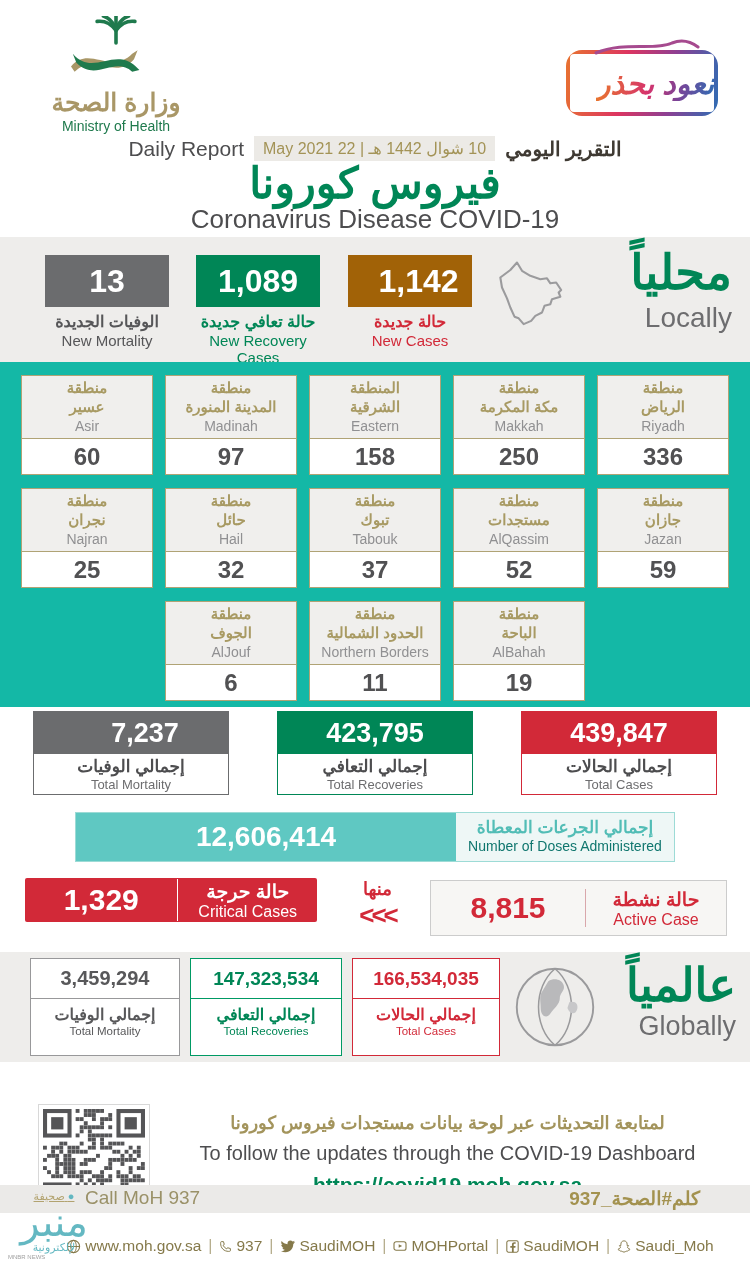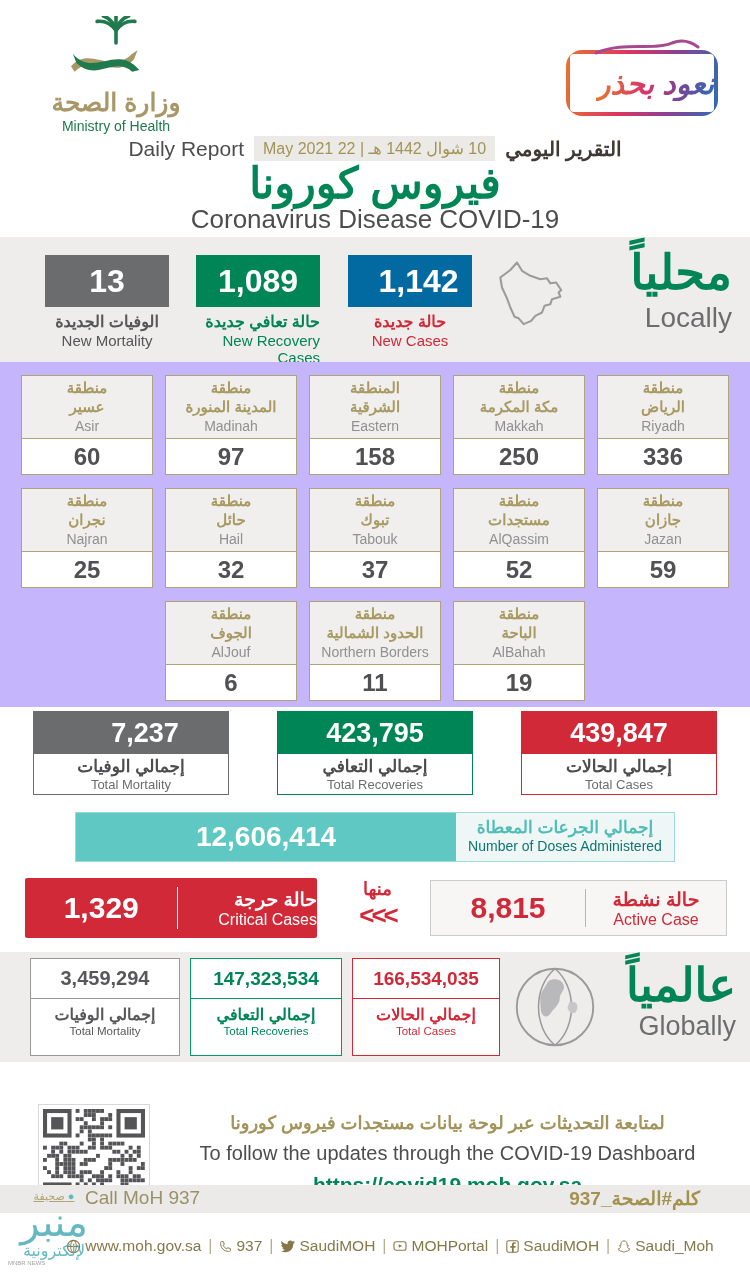--- a/index.html
+++ b/index.html
@@ -28,28 +28,28 @@
 
   
   .band-locally { position:absolute; top:237px; left:0; width:750px; height:125px; background:#eeedeb; }
   .lstat { position:absolute; top:18px; width:124px; text-align:center; }
   .lstat .box { width:124px; height:52px; display:flex; align-items:center; justify-content:center;
       color:#fff; font-size:32px; font-weight:bold; }
   .lstat .lar { font-size:16px; font-weight:bold; margin-top:5px; }
   .lstat .len { font-size:15px; margin-top:1px; }
   .lstat.s-gray .box { background:#6b6c6e; } .lstat.s-gray .lar, .lstat.s-gray .len { color:#565658; }
   .lstat.s-green .box { background:#008656; } .lstat.s-green .lar, .lstat.s-green .len { color:#008656; }
-  .lstat.s-red .box { background:#0369a1;padding-left:17px; } .lstat.s-red .lar, .lstat.s-red .len { color:#d22938; }
+  .lstat.s-red .box { background:#a16207;padding-left:17px; } .lstat.s-red .lar, .lstat.s-red .len { color:#d22938; }
   .ksa-map { position:absolute; left:492px; top:14px; }
   .locally-title { position:absolute; right:18px; top:10px; width:145px; text-align:right; }
   .locally-title .ar { font-size:48px; font-weight:bold; color:#008656; line-height:1.1; }
   .locally-title .en { font-size:28px; color:#6d6d6f; margin-top:2px; }
 
   
-  .regions { position:absolute; top:362px; left:0; width:750px; height:345px; background:#c4b5fd; }
+  .regions { position:absolute; top:362px; left:0; width:750px; height:345px; background:#14b8a6; }
   .rrow { display:flex; justify-content:center; gap:12px; margin-top:13px; }
   .rcard { width:132px; height:100px; border:1px solid #b0a375; background:#fff; display:flex; flex-direction:column; }
   .rhead { height:63px; background:#f0efed; border-bottom:1px solid #b0a375; text-align:center; padding-top:3px; }
   .r-ar { font-size:15px; font-weight:bold; color:#a89a63; line-height:1.25; }
   .r-en { font-size:14px; color:#909092; margin-top:1px; white-space:nowrap; }
   .r-val { flex:1; display:flex; align-items:center; justify-content:center; font-size:24px; font-weight:bold; color:#515153; }
 
   
   .totals { position:absolute; top:707px; left:0; width:750px; height:100px; background:#fff;
       display:flex; justify-content:center; gap:48px; padding-top:4px; }
@@ -65,25 +65,25 @@
   
   .doses { position:absolute; top:812px; left:75px; width:600px; height:50px; display:flex; border:1px solid #9ddbd6; }
   .doses .dval { width:380px; background:#5fc8c2; color:#fff; font-size:28px; font-weight:bold;
       display:flex; align-items:center; justify-content:center; }
   .doses .dlab { flex:1; background:#eef7f6; text-align:center; padding-top:4px; }
   .doses .dar { font-size:17px; font-weight:bold; color:#52bdb6; }
   .doses .den { font-size:14px; color:#0f766e; }
 
   
   .crit-row { position:absolute; top:872px; left:0; width:750px; height:80px; background:#fff; }
-  .crit-box { position:absolute; left:25px; top:6px; width:292px; height:60px; background:#d22938; border-radius:2px;
+  .crit-box { position:absolute; left:25px; top:6px; width:292px; height:44px; background:#d22938; border-radius:2px;
       display:flex; align-items:center; }
   .crit-box .num { flex:1.1; text-align:center; color:#fff; font-size:30px; font-weight:bold; }
   .crit-box .vdiv { width:1px; height:42px; background:#ffffff; }
-  .crit-box .labs { flex:1; text-align:right; color:#fff; }
+  .crit-box .labs { flex:1; text-align:center; color:#fff; }
   .crit-box .labs .a { font-size:19px; font-weight:bold; }
   .crit-box .labs .e { font-size:16px; }
   .minha { position:absolute; left:330px; top:6px; width:95px; text-align:center; color:#d22938; }
   .minha .m { font-size:18px; font-weight:bold; }
   .minha .arrows { font-size:26px; font-weight:bold; letter-spacing:-3px; line-height:1; margin-top:2px; }
   .active-box { position:absolute; left:430px; top:8px; width:297px; height:56px; background:#f7f6f4;
       border:1px solid #cccccc; display:flex; align-items:center; }
   .active-box .num { flex:1.1; text-align:center; color:#d22938; font-size:30px; font-weight:bold; }
   .active-box .vdiv { width:1px; height:38px; background:#d9a7ab; }
   .active-box .labs { flex:1; text-align:center; color:#d22938; }
@@ -121,21 +121,21 @@
   .call-ar { position:absolute; right:50px; top:2px; font-size:19px; font-weight:bold; color:#a3924f; }
   .footer { position:absolute; top:1213px; left:0; width:750px; height:64px; background:#fff; }
   .flinks { position:absolute; left:110px; top:24px; width:560px; display:flex; align-items:center; justify-content:center; gap:7px;
       color:#85794a; font-size:15.5px; white-space:nowrap; }
   .flink { display:flex; align-items:center; gap:4px; color:#85794a; text-decoration:none; }
   .fsep { color:#b5ad8d; font-size:16px; }
   .watermark { position:absolute; left:4px; top:1190px; width:100px; text-align:center; opacity:0.95; }
   .wm-top { font-size:11px; color:#b0a06a; text-decoration:underline; }
   .wm-dot { color:#5cb5bf; }
   .wm-name { font-size:40px; font-weight:normal; color:#5cb5bf; line-height:0.95; }
-  .wm-bottom { font-size:16px; color:#5cb5bf; }
+  .wm-bottom { font-size:11px; color:#5cb5bf; }
   .wm-cap { font-size:6px; color:#9a9a9a; text-align:left; padding-left:4px; }
 </style>
 </head>
 <body>
 
 <div class="page">
 
   <div class="header">
     <div class="moh-logo">
       <svg width="120" height="72" viewBox="0 0 120 80">
@@ -173,21 +173,21 @@
     <div class="title-ar">فيروس كورونا</div>
     <div class="title-en">Coronavirus Disease COVID-19</div>
   </div>
 
   <div class="band-locally">
     <div class="lstat s-gray" style="left:45px;">
       <div class="box">13</div>
       <div class="lar">الوفيات الجديدة</div>
       <div class="len">New Mortality</div>
     </div>
-    <div class="lstat s-green" style="left:196px;text-align:right;">
+    <div class="lstat s-green" style="left:196px;">
       <div class="box">1,089</div>
       <div class="lar">حالة تعافي جديدة</div>
       <div class="len">New Recovery Cases</div>
     </div>
     <div class="lstat s-red" style="left:348px;">
       <div class="box">1,142</div>
       <div class="lar">حالة جديدة</div>
       <div class="len">New Cases</div>
     </div>
     <svg class="ksa-map" width="100" height="98" viewBox="0 0 120 100">

